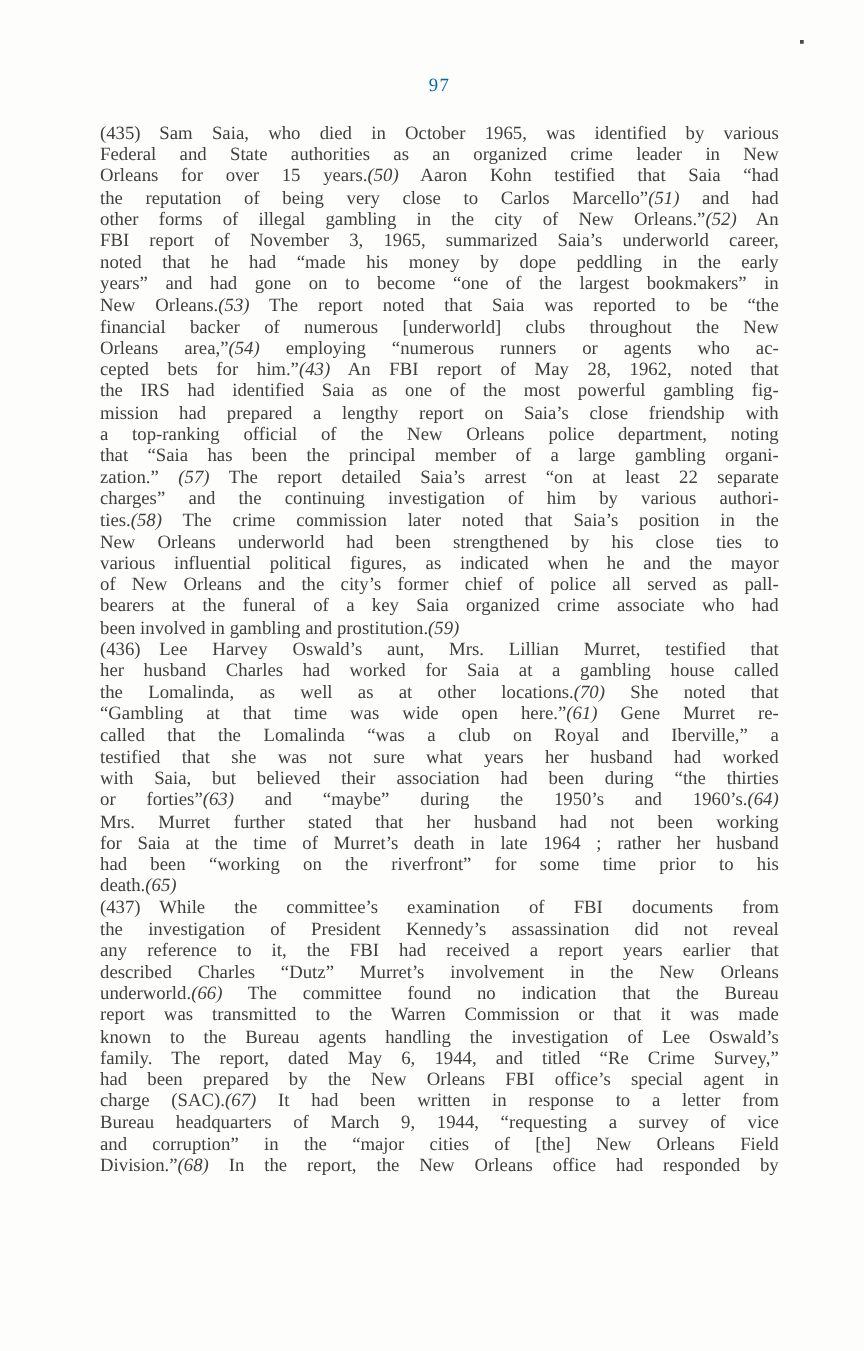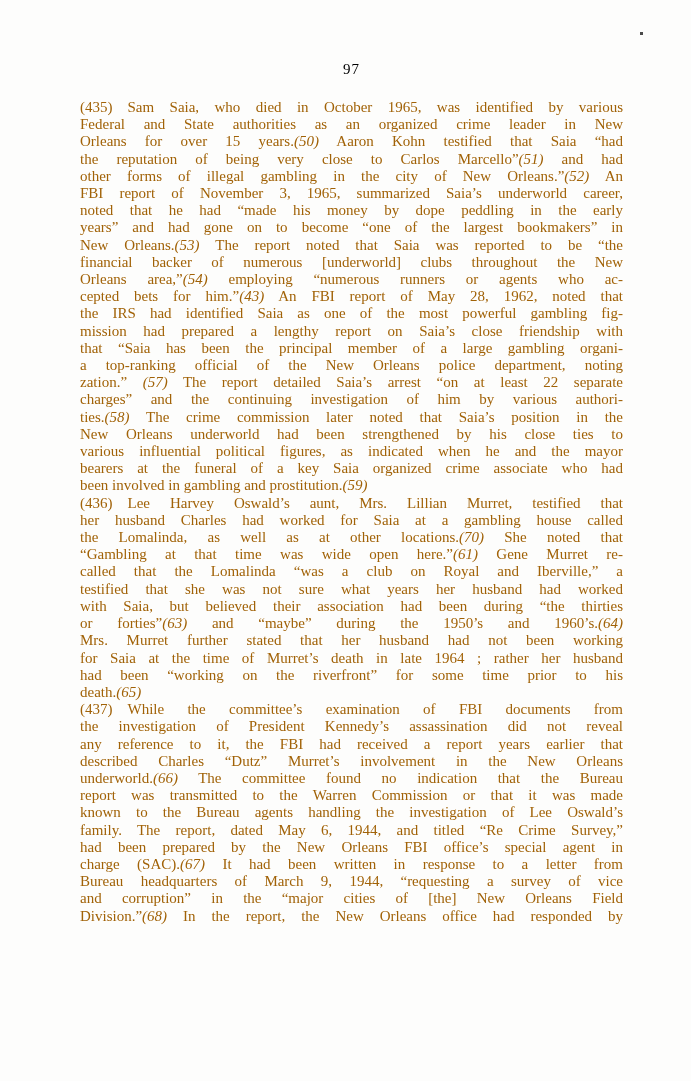--- a/index.html
+++ b/index.html
@@ -18,21 +18,21 @@
     font-family: "Liberation Serif", "DejaVu Serif", serif;
   }
   .page-number {
     position: absolute;
     top: 61px;
     left: 80px;
     width: 543px;
     text-align: center;
     font-size: 15px;
     letter-spacing: 1px;
-    color: #000000;
+    color: #0369a1;
   }
   .scan-speck {
     position: absolute;
     left: 640px;
     top: 32px;
     width: 3px;
     height: 3px;
     background: #4a4a4a;
   }
   .text-block {
@@ -42,21 +42,21 @@
     width: 543px;
   }
   .paragraph { margin: 0; }
   .line {
     font-size: 15px;
     line-height: 17.2px;
     text-align: justify;
     text-align-last: justify;
     text-justify: inter-word;
     white-space: normal;
-    color: #a16207;
+    color: #404040;
   }
   .line.last {
     text-align-last: left;
   }
   .cite {
     font-style: italic;
   }
 </style>
 </head>
 <body>
@@ -73,27 +73,28 @@
         <div class="line">other forms of illegal gambling in the city of New Orleans.”<i class="cite">(52)</i> An</div>
         <div class="line">FBI report of November 3, 1965, summarized Saia’s underworld career,</div>
         <div class="line">noted that he had “made his money by dope peddling in the early</div>
         <div class="line">years” and had gone on to become “one of the largest bookmakers” in</div>
         <div class="line">New Orleans.<i class="cite">(53)</i> The report noted that Saia was reported to be “the</div>
         <div class="line">financial backer of numerous [underworld] clubs throughout the New</div>
         <div class="line">Orleans area,”<i class="cite">(54)</i> employing “numerous runners or agents who ac-</div>
         <div class="line">cepted bets for him.”<i class="cite">(43)</i> An FBI report of May 28, 1962, noted that</div>
         <div class="line">the IRS had identified Saia as one of the most powerful gambling fig-</div>
         <div class="line">mission had prepared a lengthy report on Saia’s close friendship with</div>
+        <div class="line">a top-ranking official of the New Orleans police department, noting</div>
         <div class="line">that “Saia has been the principal member of a large gambling organi-</div>
-        <div class="line">a top-ranking official of the New Orleans police department, noting</div>
         <div class="line">zation.” <i class="cite">(57)</i> The report detailed Saia’s arrest “on at least 22 separate</div>
         <div class="line">charges” and the continuing investigation of him by various authori-</div>
         <div class="line">ties.<i class="cite">(58)</i> The crime commission later noted that Saia’s position in the</div>
         <div class="line">New Orleans underworld had been strengthened by his close ties to</div>
         <div class="line">various influential political figures, as indicated when he and the mayor</div>
+        <div class="line">of New Orleans and the city’s former chief of police all served as pall-</div>
         <div class="line">bearers at the funeral of a key Saia organized crime associate who had</div>
         <div class="line last">been involved in gambling and prostitution.<i class="cite">(59)</i></div>
       </div>
       <div class="paragraph">
         <div class="line">(436) Lee Harvey Oswald’s aunt, Mrs. Lillian Murret, testified that</div>
         <div class="line">her husband Charles had worked for Saia at a gambling house called</div>
         <div class="line">the Lomalinda, as well as at other locations.<i class="cite">(70)</i> She noted that</div>
         <div class="line">“Gambling at that time was wide open here.”<i class="cite">(61)</i> Gene Murret re-</div>
         <div class="line">called that the Lomalinda “was a club on Royal and Iberville,” a</div>
         <div class="line">testified that she was not sure what years her husband had worked</div>

